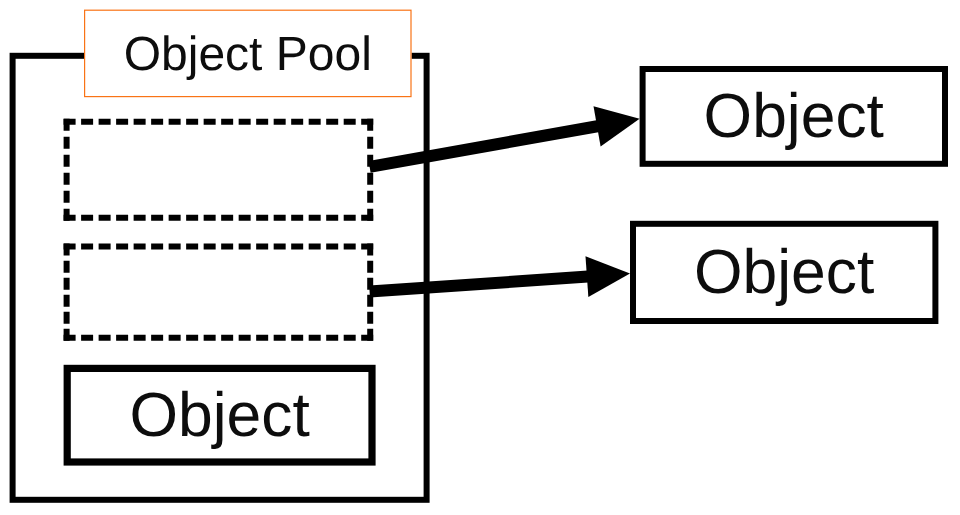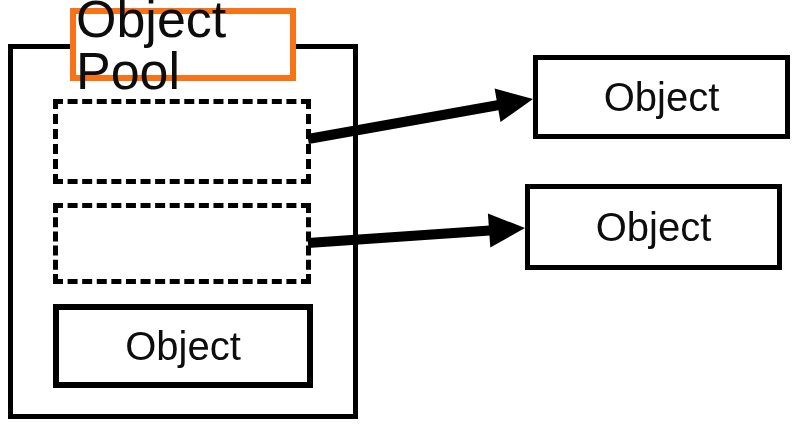--- a/index.html
+++ b/index.html
@@ -12,35 +12,35 @@
     font-family: "Liberation Sans", sans-serif;
     color: #000000;
     overflow: hidden;
   }
   .box {
     position: absolute;
     display: flex;
     align-items: center;
     justify-content: center;
     background: #ffffff;
-    font-size: 40px;
+    font-size: 52px;
     line-height: 1;
     color: #0d0d0d;
   }
   .pool-container {
     left: 8px; top: 44px; width: 350px; height: 375px;
     border: 5px solid #000000;
     background: transparent;
     z-index: 1;
   }
   .pool-title {
-    left: 70px; top: 8px; width: 226px; height: 73px;
-    border: 6px solid #f97316;
+    left: 70px; top: 8px; width: 273px; height: 73px;
+    border: 1px solid #f97316;
     z-index: 2;
-    font-size: 52px;
+    font-size: 40px;
   }
   .slot {
     left: 53px; width: 258px;
     border: 5px dashed #000000;
     background: transparent;
     z-index: 2;
   }
   .slot-1 { top: 99px;  height: 85px; }
   .slot-2 { top: 203px; height: 81px; }
   .pool-object {

